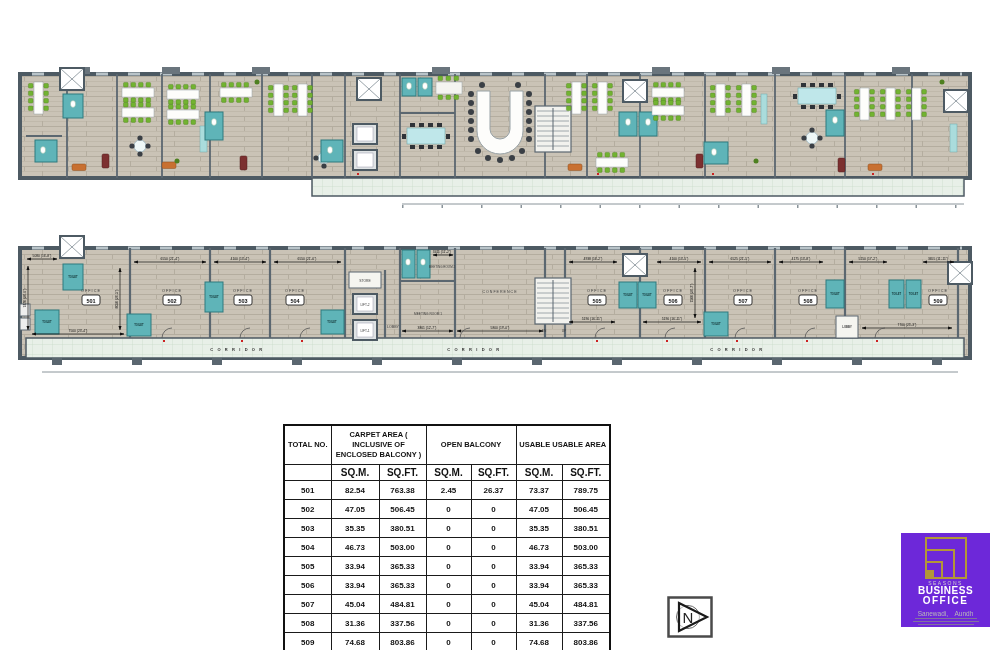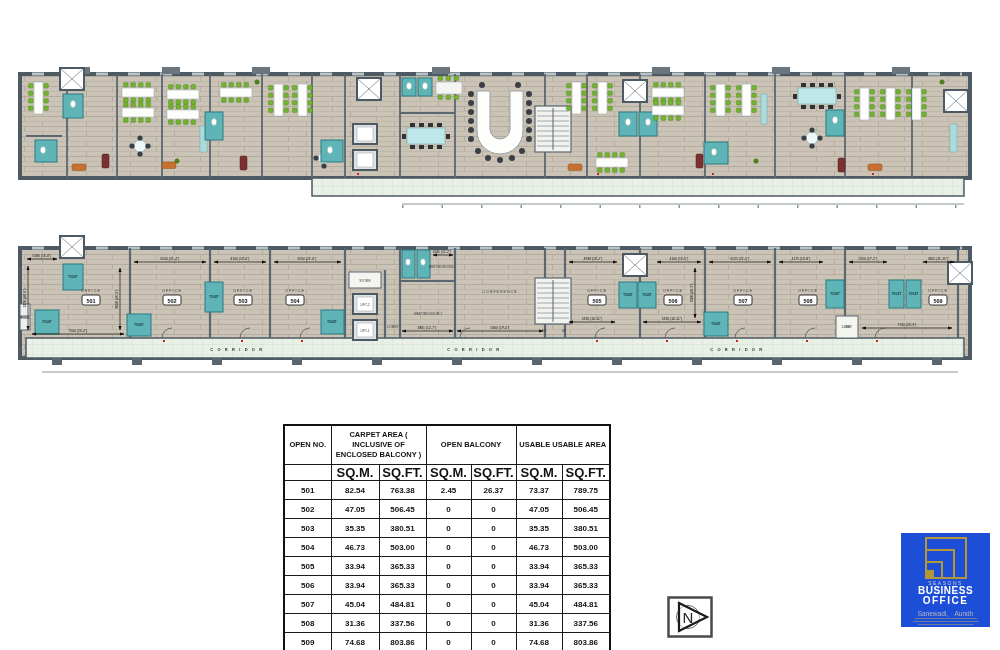--- a/index.html
+++ b/index.html
@@ -13,24 +13,24 @@
   .lower{top:234px;}
   svg text{font-family:"Liberation Sans",sans-serif;}
   .lbl{fill:#3a3a3a;}
   .dimt{fill:#111;}
   .tbwrap{position:absolute;left:283px;top:424px;}
   table.areatable{border-collapse:collapse;width:326px;font-size:8px;font-weight:bold;color:#111;
                   border:2px solid #111;table-layout:fixed;}
   table.areatable th,table.areatable td{border:1px solid #1a1a1a;text-align:center;
                   vertical-align:middle;padding:0;}
   table.areatable thead tr.h1 th{font-size:7.5px;line-height:1.3;height:38px;text-align:center;}
-  table.areatable thead tr.h2 th{height:15px;font-size:13px;}
+  table.areatable thead tr.h2 th{height:15px;font-size:10px;}
   table.areatable tbody td{height:18px;}
   .compass{position:absolute;left:667px;top:596px;width:46px;height:42px;}
-  .logo{position:absolute;left:901px;top:533px;width:89px;height:94px;background:#1d4ed8;
+  .logo{position:absolute;left:901px;top:533px;width:89px;height:94px;background:#6d28d9;
         display:flex;flex-direction:column;align-items:center;box-sizing:border-box;padding-top:4px;}
   .logo .seasons{font-size:5px;letter-spacing:1.5px;color:#cfcfcf;margin-top:1px;}
   .logo .business{font-size:10px;font-weight:bold;color:#fff;letter-spacing:.5px;line-height:1;}
   .logo .square{font-size:10px;font-weight:bold;color:#fff;letter-spacing:1.5px;line-height:1.05;}
   .logo .loc{font-size:6.5px;color:#b9b9b9;margin-top:3px;word-spacing:5px;}
   .logo .fineline{height:1.5px;background:#8a8a8a;opacity:.75;margin-top:1.4px;}
 </style>
 </head>
 <body>
 
@@ -498,21 +498,21 @@
         <col style="width:47px">
           <col style="width:48px">
           <col style="width:47px">
         <col style="width:45px">
           <col style="width:45px">
           <col style="width:46px">
           <col style="width:48px">
       </colgroup>
       <thead>
         <tr class="h1">
-          <th>OPEN NO.</th>
+          <th>TOTAL NO.</th>
           <th colspan="2">CARPET AREA ( INCLUSIVE OF ENCLOSED BALCONY )</th>
           <th colspan="2">OPEN BALCONY</th>
           <th colspan="2">USABLE USABLE AREA</th>
         </tr>
         <tr class="h2">
           <th></th>
           <th>SQ.M.</th>
           <th>SQ.FT.</th>
           <th>SQ.M.</th>
           <th>SQ.FT.</th>

